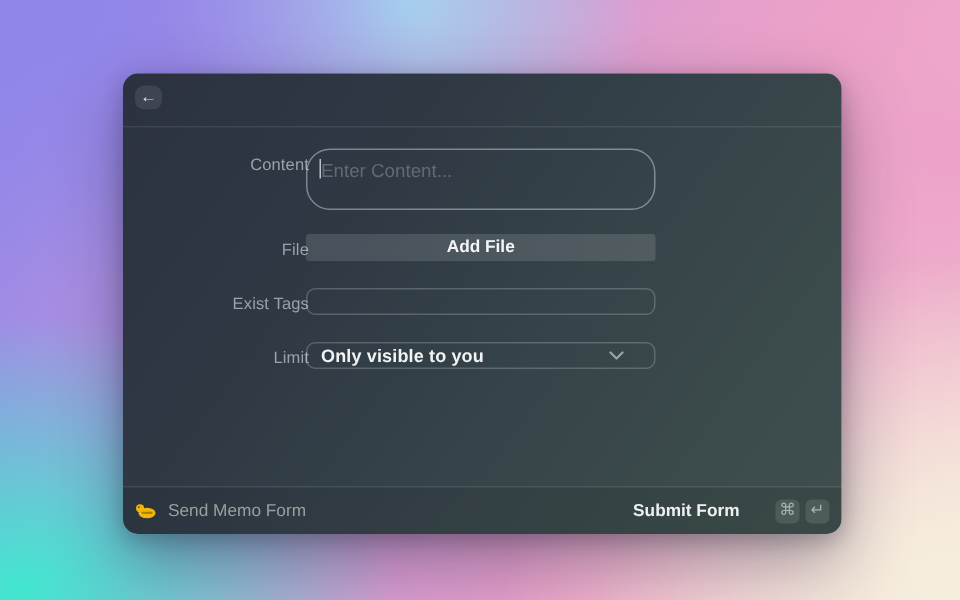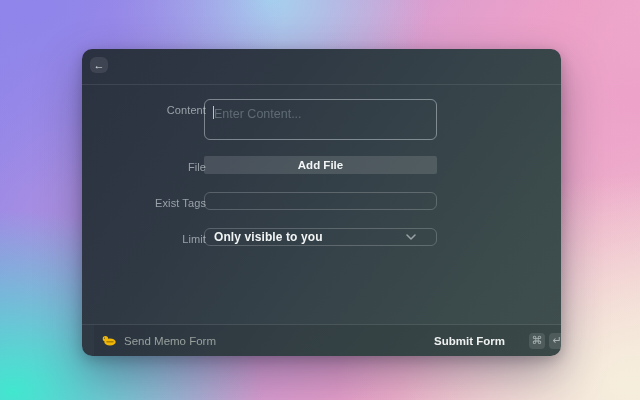--- a/index.html
+++ b/index.html
@@ -43,21 +43,21 @@
   .lbl-files   { top: 112px; }
   .lbl-exist   { top: 148px; }
   .lbl-limit   { top: 184px; }
 
   .ctl { position: absolute; left: 122px; width: 233px; }
 
   .content-wrap { top: 50px; height: 41px; }
   .content-area {
     width: 100%; height: 100%; resize: none; outline: none;
     background: transparent;
-    border: 1px solid rgba(222,230,236,0.45); border-radius: 6px;
+    border: 1px solid rgba(222,230,236,0.45); border-radius: 16px;
     padding: 6px 9px; color: #e8ecef;
     font-family: "Liberation Sans", sans-serif; font-size: 12.5px; line-height: 1.3;
   }
   .content-area::placeholder { color: #5f6b74; opacity: 1; }
   .caret {
     position: absolute; left: 9px; top: 7px; width: 1px; height: 13px;
     background: #ccd4d9; opacity: 0.9;
   }
 
   .add-file-btn {
@@ -83,21 +83,21 @@
     display: flex; align-items: center; justify-content: space-between;
     cursor: pointer;
   }
   .limit-value { color: #f1f4f4; font-size: 12px; font-weight: 600; letter-spacing: 0.1px; }
 
   .footer-divider {
     position: absolute; left: 0; top: 275px; width: 100%; height: 1px;
     background: rgba(255,255,255,0.09);
   }
   .footer {
-    position: absolute; left: 12px; top: 276px; width: 100%; height: 31px;
+    position: absolute; left: 0; top: 276px; width: 100%; height: 31px;
     background: rgba(0,0,0,0.07);
     display: flex; align-items: center; justify-content: space-between;
     padding: 0 8px;
   }
   .footer-left { display: flex; align-items: center; gap: 8px; }
   .footer-title { color: #98a09d; font-size: 11.5px; }
   .footer-right { display: flex; align-items: center; gap: 4px; }
   .submit-label { color: #eef1f0; font-size: 11.5px; font-weight: 600; margin-right: 20px; }
   .keycap {
     width: 16px; height: 16px; border-radius: 4px;

